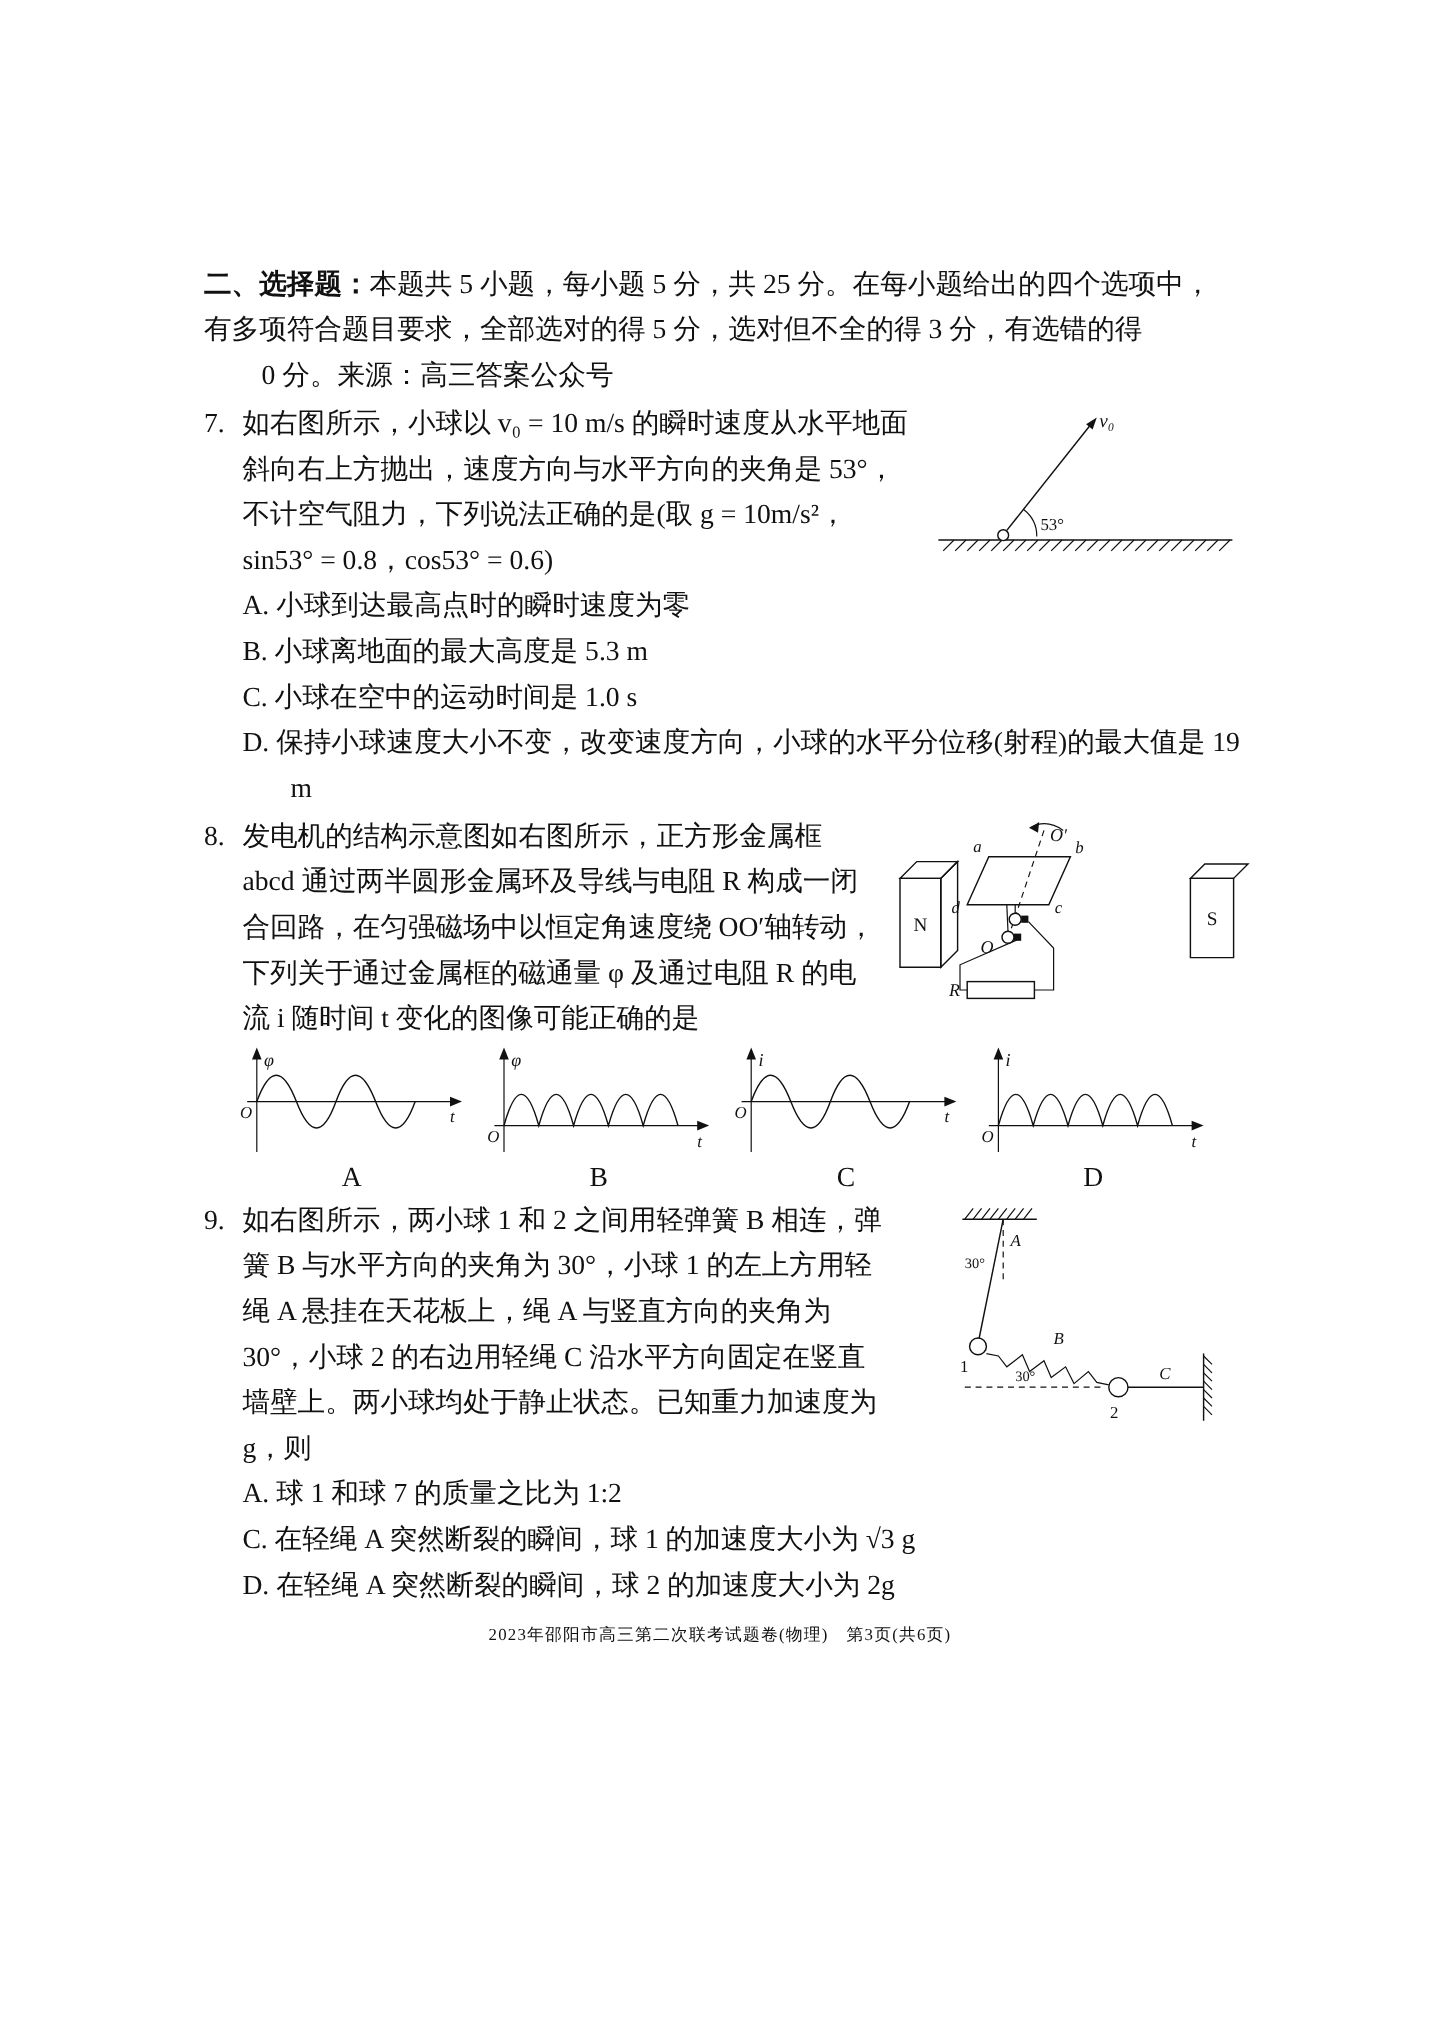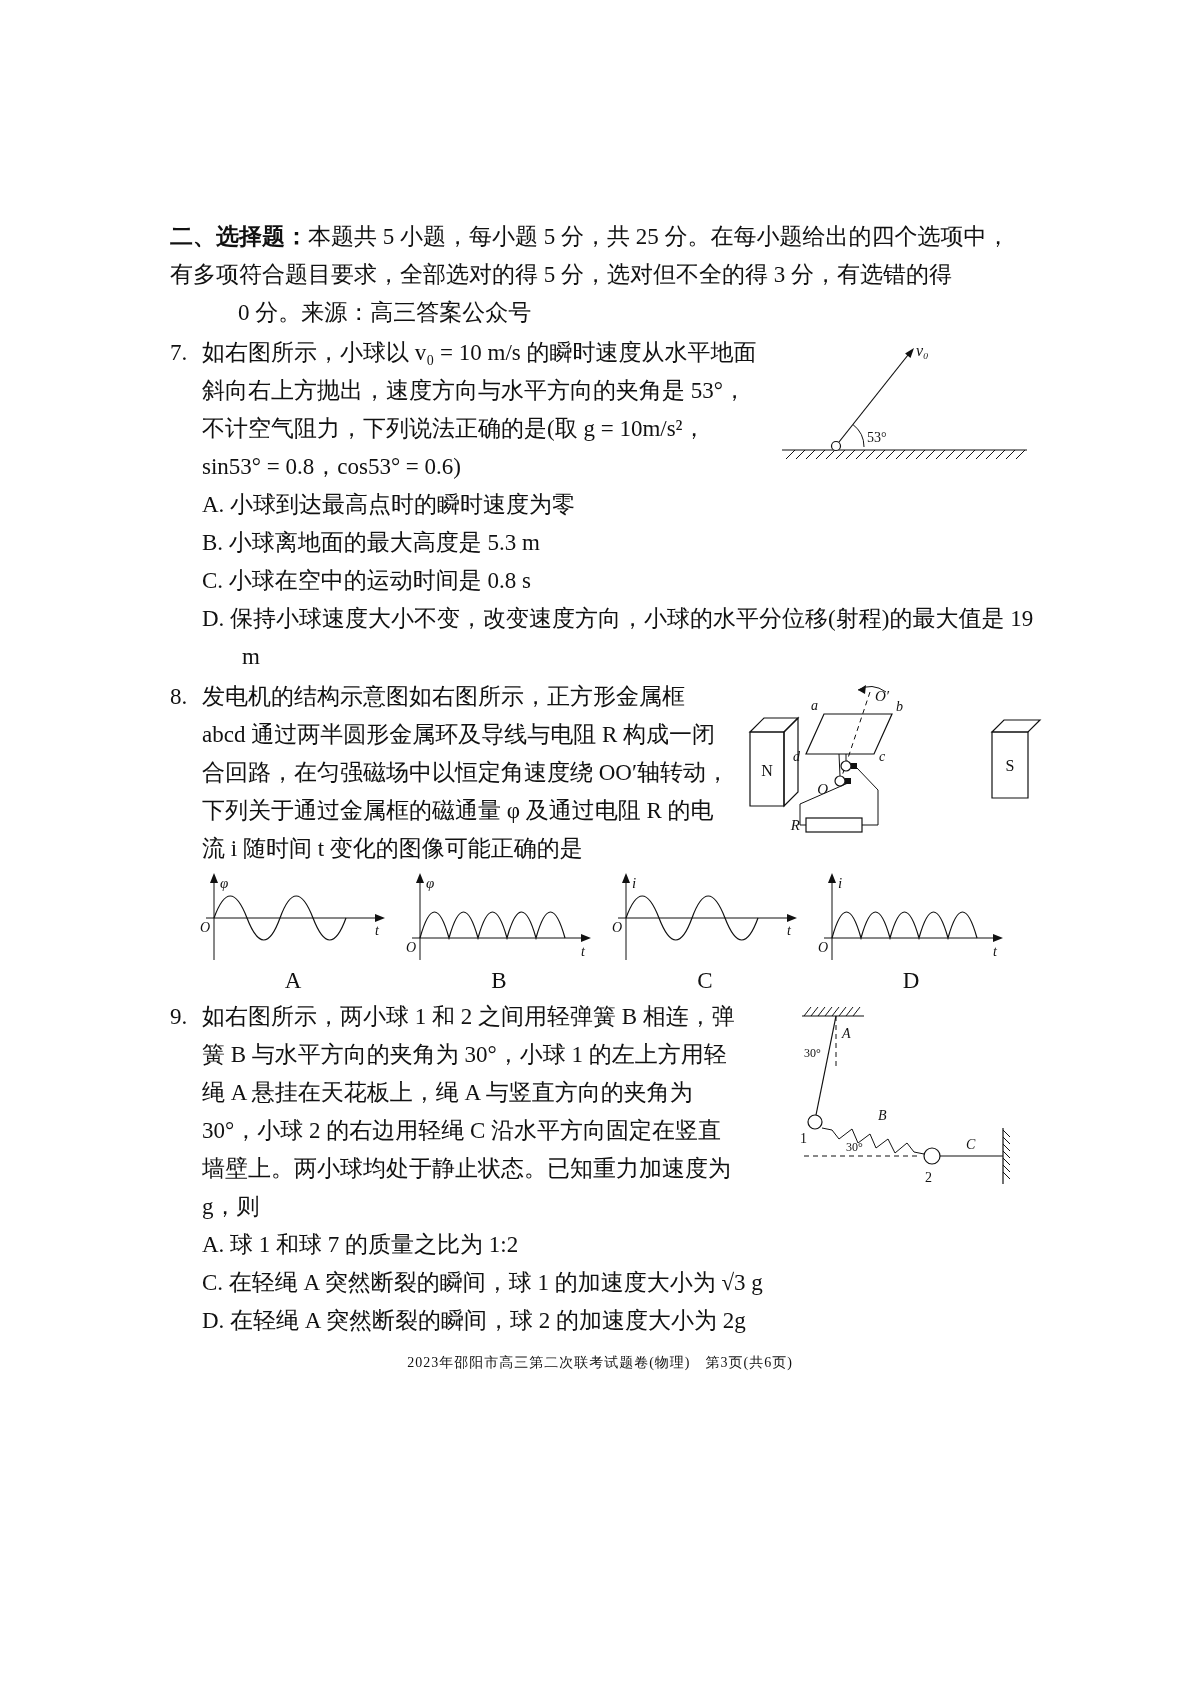--- a/index.html
+++ b/index.html
@@ -2,21 +2,21 @@
 <html><head>
 <meta charset="utf-8">
 <style>
   html,body{margin:0;padding:0;background:#ffffff;}
   .page{position:relative;width:1200px;height:1414px;background:#fff;overflow:hidden;
         font-family:"Liberation Serif","DejaVu Serif",serif;color:#111;}
   .content{position:absolute;left:170px;top:218px;width:872px;font-size:23px;line-height:38px;}
   .intro .line{white-space:normal;}
   .intro .b{font-weight:bold;}
   .intro .ind1{}
-  .intro .ind2{margin-left:68px;}
+  .intro .ind2{margin-left:48px;}
   .q{margin-top:2px;}
   .stem{margin:0;padding-left:32px;text-indent:-32px;}
   .qnum{display:inline-block;width:32px;text-indent:0;}
   .opt{margin-left:32px;padding-left:40px;text-indent:-40px;}
   .fig{float:right;}
   .fig svg{display:block;}
   .fig7{width:270px;margin:4px 0 6px 12px;}
   .fig8{width:300px;margin:2px 0 4px 12px;}
   .fig9{width:290px;margin:2px 0 4px 10px;}
   .fig9 svg{margin-left:46px;}
@@ -57,21 +57,21 @@
           <polygon class="fillb" points="142,10 138.5,19.9 133.1,15.5"></polygon>
           <path class="thin" d="M92,109 A28,28 0 0 0 81,86.6"></path>
           <text x="144" y="18" font-size="16" class="it">v₀</text>
           <text x="95" y="104" font-size="14">53°</text>
         </svg>
       </div>
       <p class="stem"><span class="qnum">7.</span><span>如右图所示，小球以 v₀ = 10 m/s 的瞬时速度从水平地面斜向右上方抛出，速度方向与水平方向的夹角是 53°，不计空气阻力，下列说法正确的是(取 g = 10m/s²，sin53° = 0.8，cos53° = 0.6)</span></p>
       <div class="opts">
         <div class="opt">A. 小球到达最高点时的瞬时速度为零</div>
         <div class="opt">B. 小球离地面的最大高度是 5.3 m</div>
-        <div class="opt">C. 小球在空中的运动时间是 0.8 s</div>
+        <div class="opt">C. 小球在空中的运动时间是 1.0 s</div>
         <div class="opt">D. 保持小球速度大小不变，改变速度方向，小球的水平分位移(射程)的最大值是 19 m</div>
       </div>
     </section>
 
     <section class="q">
       <div class="fig fig8">
         <svg width="300" height="172" viewBox="0 0 300 172">
           <g>
             <polygon class="ln" points="8,52 42,52 42,126 8,126"></polygon>
             <polygon class="ln" points="8,52 22,38 56,38 42,52"></polygon>

